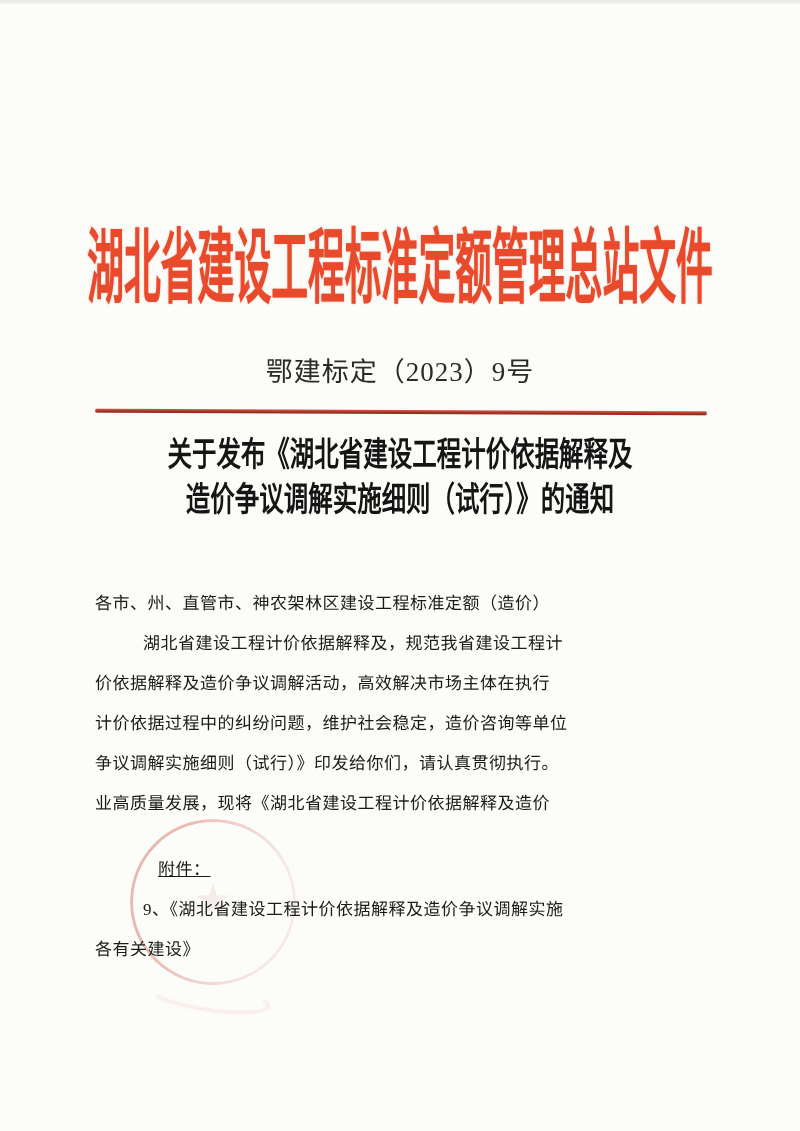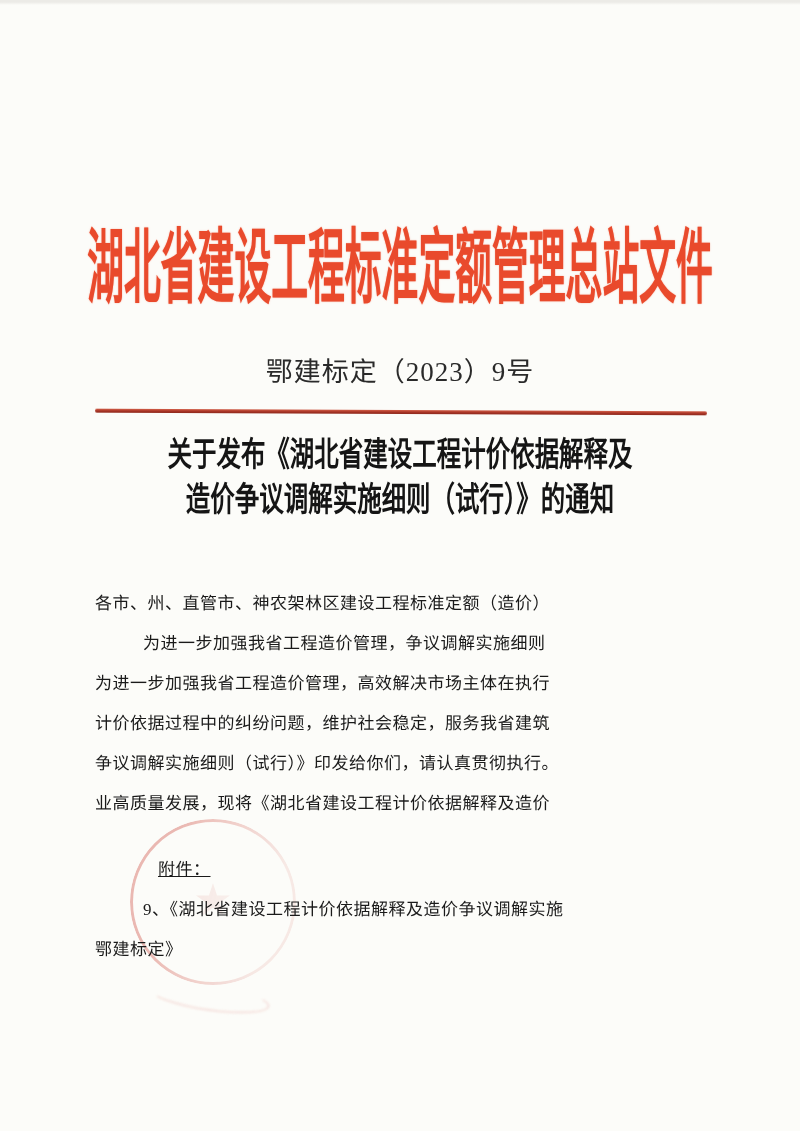--- a/index.html
+++ b/index.html
@@ -114,24 +114,24 @@
   </h1>
 
   <div class="seal">
     <span class="star">★</span>
   </div>
   <div class="seal-noise"></div>
 
   <div class="body-text">
     <p class="bl">各市、州、直管市、神农架林区建设工程标准定额（造价）</p>
 
-    <p class="bl indent">为进一步加强我省工程造价管理，争议调解实施细则</p>
-    <p class="bl">为进一步加强我省工程造价管理，高效解决市场主体在执行</p>
-    <p class="bl">计价依据过程中的纠纷问题，维护社会稳定，服务我省建筑</p>
+    <p class="bl indent">湖北省建设工程计价依据解释及，规范我省建设工程计</p>
+    <p class="bl">价依据解释及造价争议调解活动，高效解决市场主体在执行</p>
+    <p class="bl">计价依据过程中的纠纷问题，维护社会稳定，造价咨询等单位</p>
     <p class="bl">争议调解实施细则（试行）》印发给你们，请认真贯彻执行。</p>
     <p class="bl">业高质量发展，现将《湖北省建设工程计价依据解释及造价</p>
 
     <p class="bl attach-label">附件：</p>
     <p class="bl indent">9、《湖北省建设工程计价依据解释及造价争议调解实施</p>
-    <p class="bl">鄂建标定》</p>
+    <p class="bl">各有关建设》</p>
   </div>
 
 </div>
 
 </body></html>

